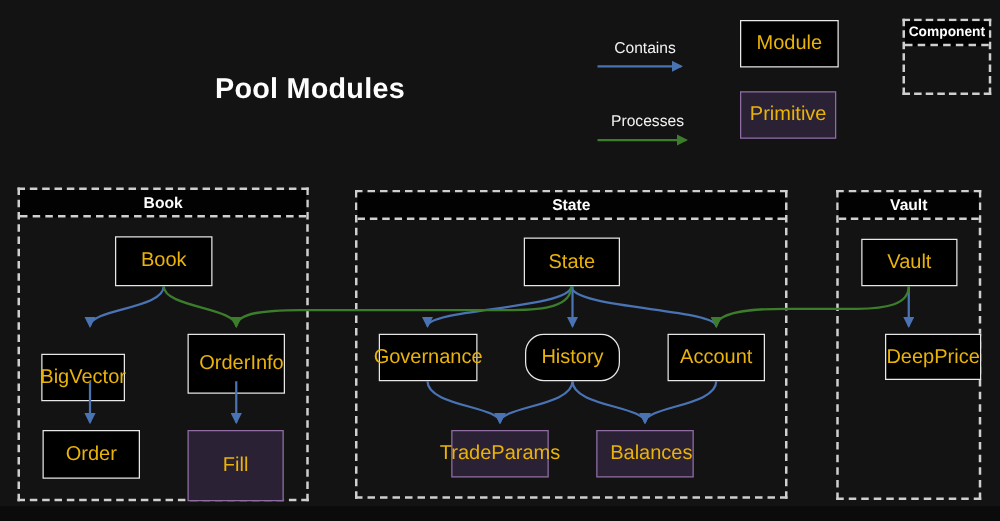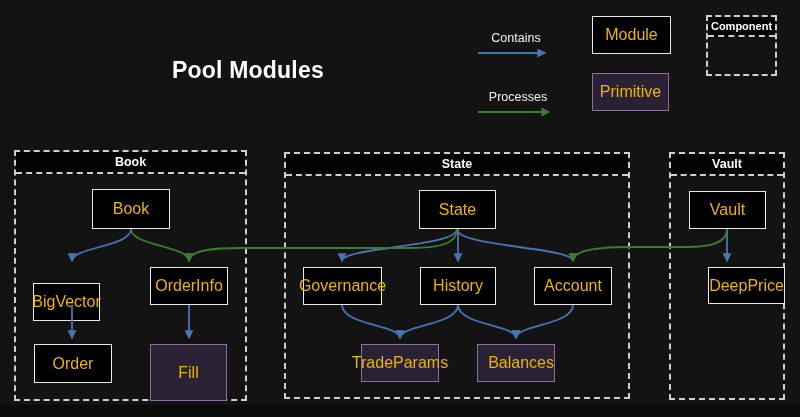--- a/index.html
+++ b/index.html
@@ -56,20 +56,21 @@
     height:22px;
     background:#020202;
     border-bottom:2px dashed var(--dash);
     display:flex;align-items:center;justify-content:center;
     font-size:12.5px;font-weight:bold;color:#fdfdfd;
   }
   
   .component-box{
     border:2px dashed var(--dash);
     z-index:2;
+    margin-left:16px;
   }
   .component-header{
     position:absolute;left:0;right:0;top:0;
     height:20px;
     background:#020202;
     border-bottom:2px dashed var(--dash);
     display:flex;align-items:center;justify-content:center;
     font-size:11px;font-weight:bold;color:#fdfdfd;
     white-space:nowrap;
   }
@@ -107,40 +108,40 @@
 
 <div class="abs container" style="left:14px;top:150px;width:233px;height:251px;">
   <div class="container-header">Book</div>
 </div>
 <div class="abs node" style="left:92px;top:189px;width:78px;height:40px;">
   <span>Book</span>
 </div>
 <div class="abs node" style="left:33px;top:283px;width:67px;height:38px;">
   <span>BigVector</span>
 </div>
-<div class="abs node" style="left:150px;top:267px;width:78px;height:38px;">
+<div class="abs node" style="left:150px;top:267px;width:78px;height:48px;justify-content:flex-end;">
   <span>OrderInfo</span>
 </div>
 <div class="abs node" style="left:34px;top:344px;width:78px;height:39px;">
   <span>Order</span>
 </div>
 <div class="abs node primitive" style="left:150px;top:344px;width:77px;height:57px;">
   <span>Fill</span>
 </div>
 
 <div class="abs container" style="left:284px;top:152px;width:346px;height:247px;">
   <div class="container-header">State</div>
 </div>
 <div class="abs node" style="left:419px;top:190px;width:77px;height:39px;">
   <span>State</span>
 </div>
 <div class="abs node" style="left:303px;top:267px;width:79px;height:38px;">
   <span>Governance</span>
 </div>
-<div class="abs node" style="left:420px;top:267px;width:76px;height:38px;">
+<div class="abs node" style="left:420px;top:267px;width:76px;height:38px;border-radius:15px;">
   <span>History</span>
 </div>
 <div class="abs node" style="left:534px;top:267px;width:78px;height:38px;">
   <span>Account</span>
 </div>
 <div class="abs node primitive" style="left:361px;top:344px;width:78px;height:38px;">
   <span>TradeParams</span>
 </div>
 <div class="abs node primitive" style="left:477px;top:344px;width:78px;height:38px;justify-content:flex-end;">
   <span>Balances</span>

